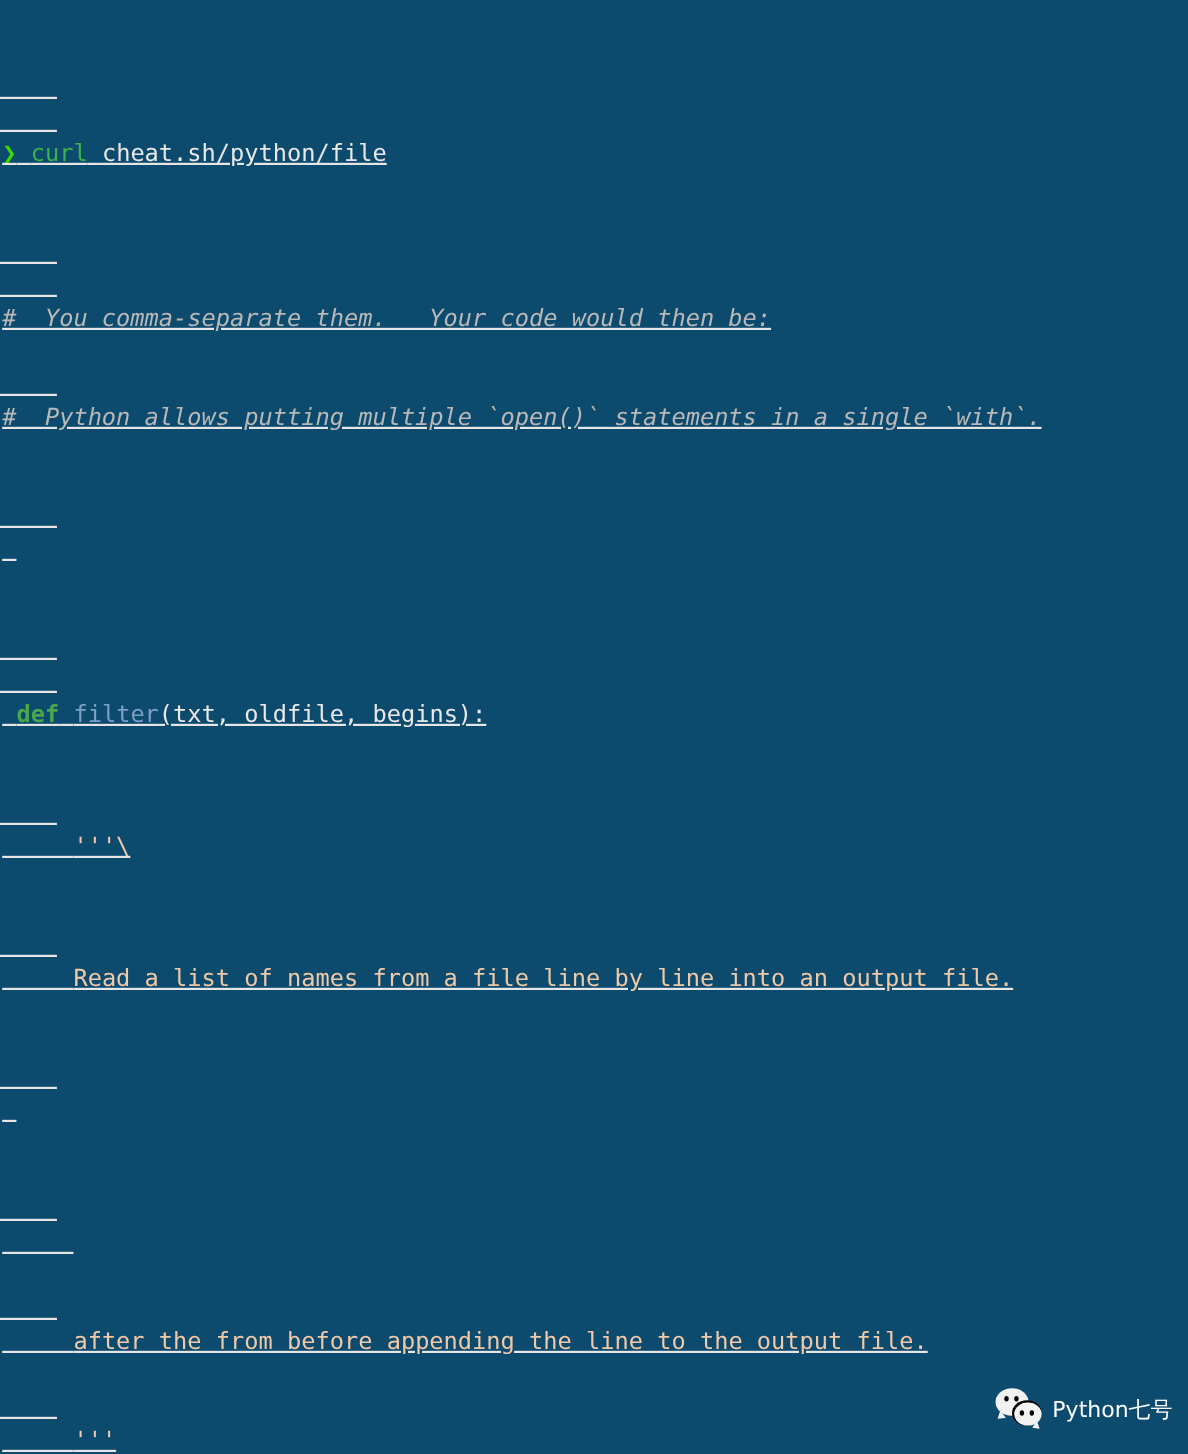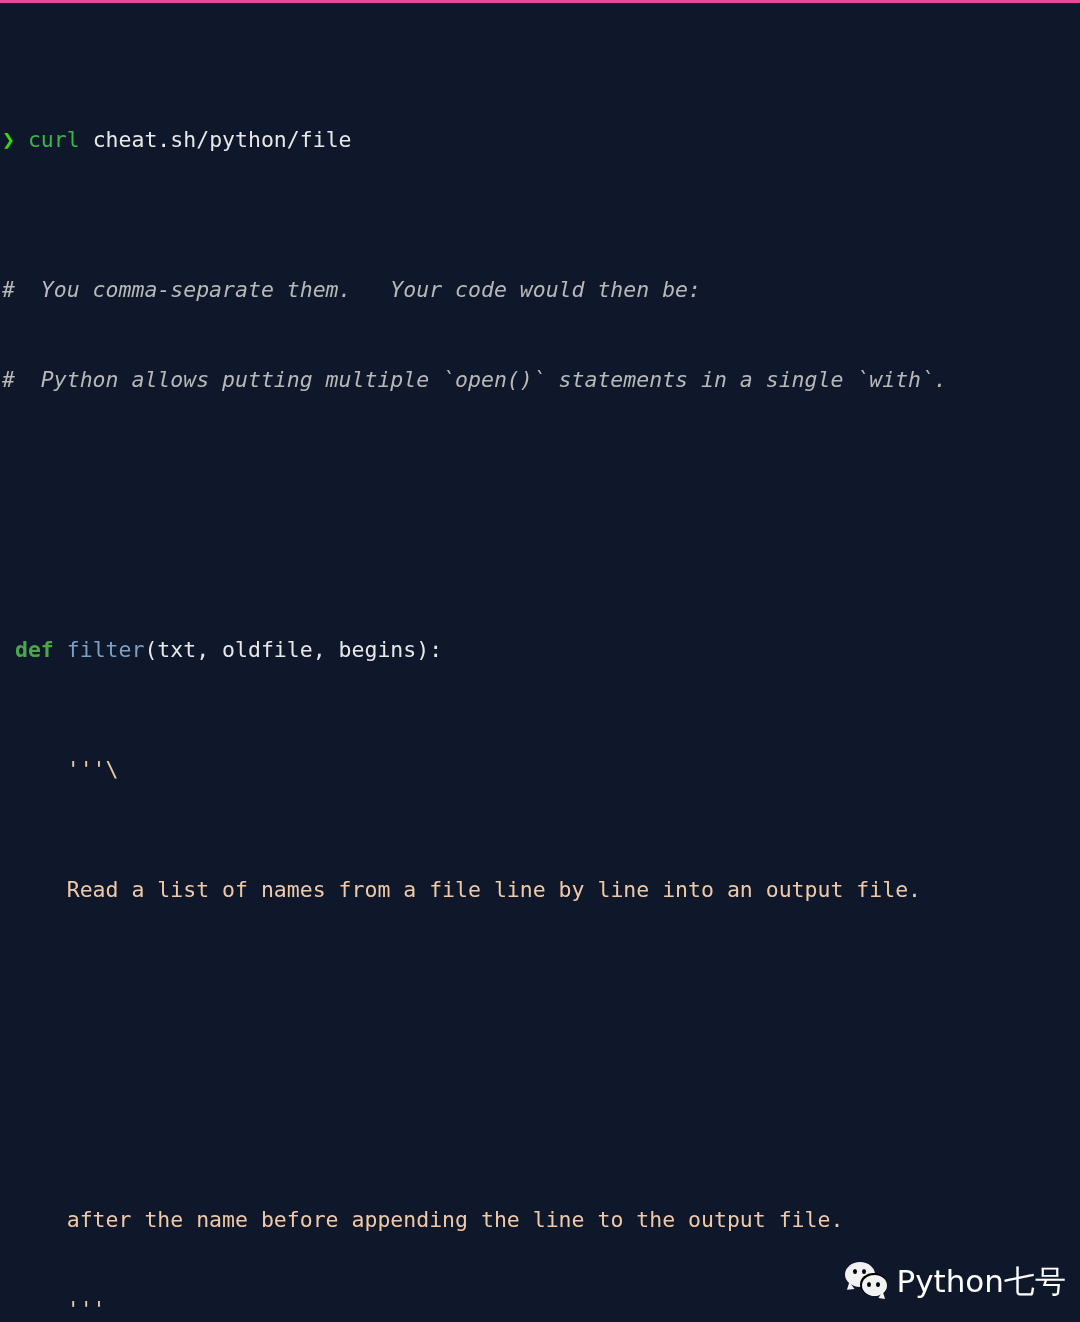--- a/index.html
+++ b/index.html
@@ -5,29 +5,30 @@
 <style>
   html, body {
     margin: 0;
     padding: 0;
     background: #000000;
   }
   #terminal {
     position: relative;
     width: 1080px;
     height: 1322px;
-    background: #0f172a;
-    border-top: 3px solid #ec4899;
+    background: #0c4a6e;
+    border-top: 3px solid #0c4a6e;
     box-sizing: border-box;
     overflow: hidden;
     font-family: "DejaVu Sans Mono", "Liberation Mono", monospace;
     font-size: 21.5px;
     line-height: 30px;
     letter-spacing: 0px;
     color: #e6e6e6;
+    text-decoration: underline;
   }
   .screen {
     padding: 2px 0 0 0;
     white-space: pre-wrap;
     word-break: break-all;
   }
   .line {
     min-height: 30px;
     padding-left: 2px;
     white-space: pre-wrap;
@@ -102,21 +103,21 @@
     background: #000;
     border-radius: 50%;
   }
   #watermark .wm-logo .eye.a1 { left: 8px;  top: 7px; }
   #watermark .wm-logo .eye.a2 { left: 17px; top: 7px; }
   #watermark .wm-logo .eye.b1 { left: 22px; top: 20px; }
   #watermark .wm-logo .eye.b2 { left: 31px; top: 20px; }
   #watermark .wm-text {
     color: #ffffff;
     font-family: "DejaVu Sans", "Liberation Sans", sans-serif;
-    font-size: 31px;
+    font-size: 20px;
     line-height: 31px;
     white-space: nowrap;
   }
 </style>
 </head>
 <body>
 
 <div id="terminal">
   <div class="screen">
 
@@ -132,21 +133,21 @@
     
     <div class="line"><span class="tok-plain"> </span><span class="tok-kw">def</span><span class="tok-plain"> </span><span class="tok-fn">filter</span><span class="tok-plain">(txt, oldfile, begins):</span></div>
 
     <div class="line"><span class="tok-plain">     </span><span class="tok-doc">'''\</span></div>
 
     <div class="line"><span class="tok-plain">     </span><span class="tok-doc">Read a list of names from a file line by line into an output file.</span></div>
 
     <div class="line blank"> </div>
 
     <div class="line"><span class="tok-plain">     </span></div>
-    <div class="line"><span class="tok-plain">     </span><span class="tok-doc">after the name before appending the line to the output file.</span></div>
+    <div class="line"><span class="tok-plain">     </span><span class="tok-doc">after the from before appending the line to the output file.</span></div>
     <div class="line"><span class="tok-plain">     </span><span class="tok-doc">'''</span></div>
 
     
 
     
     
 
     
     
 

